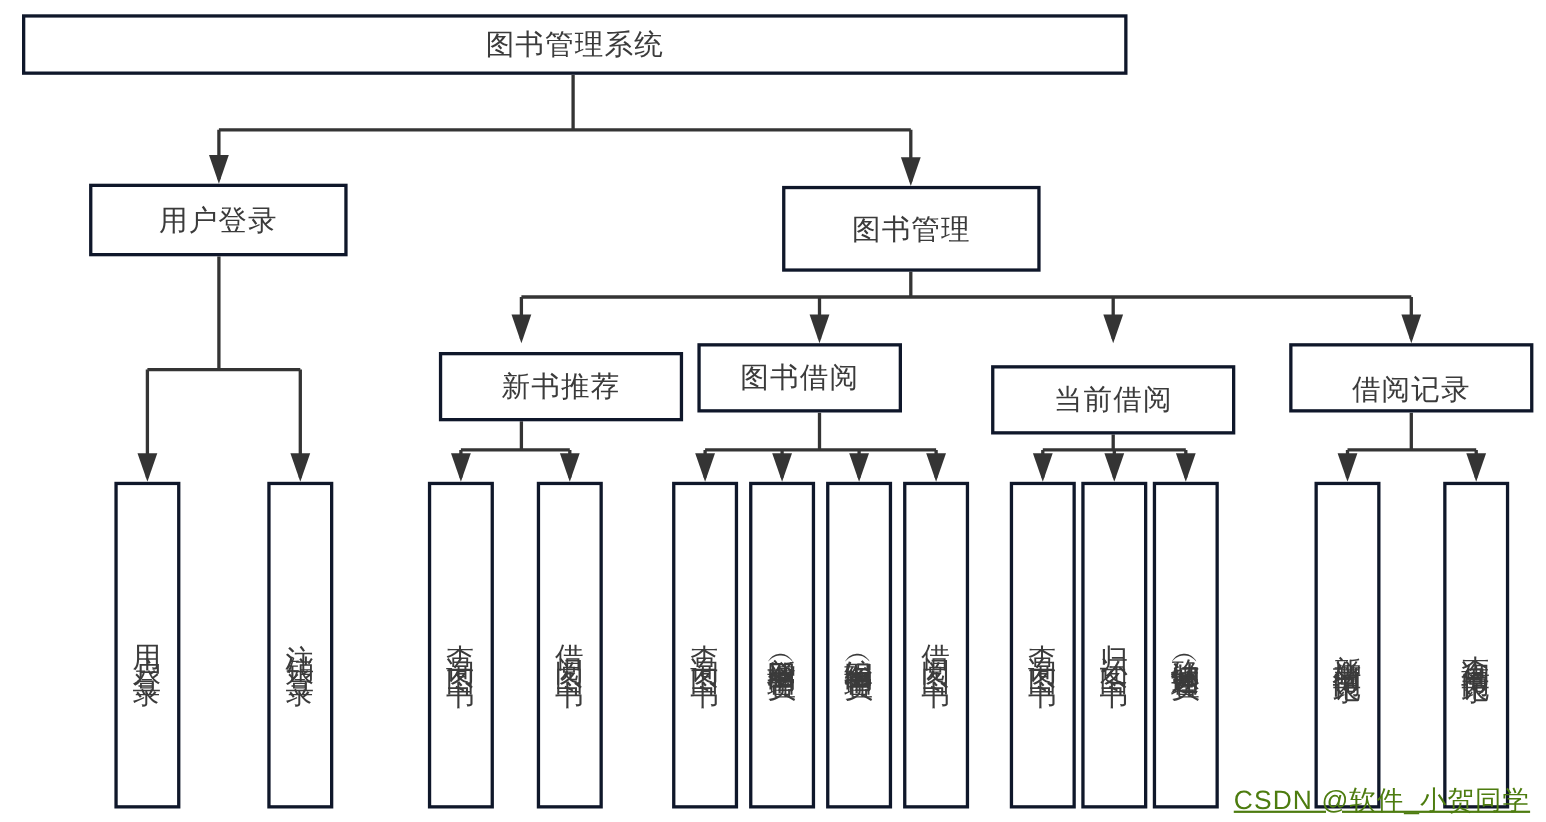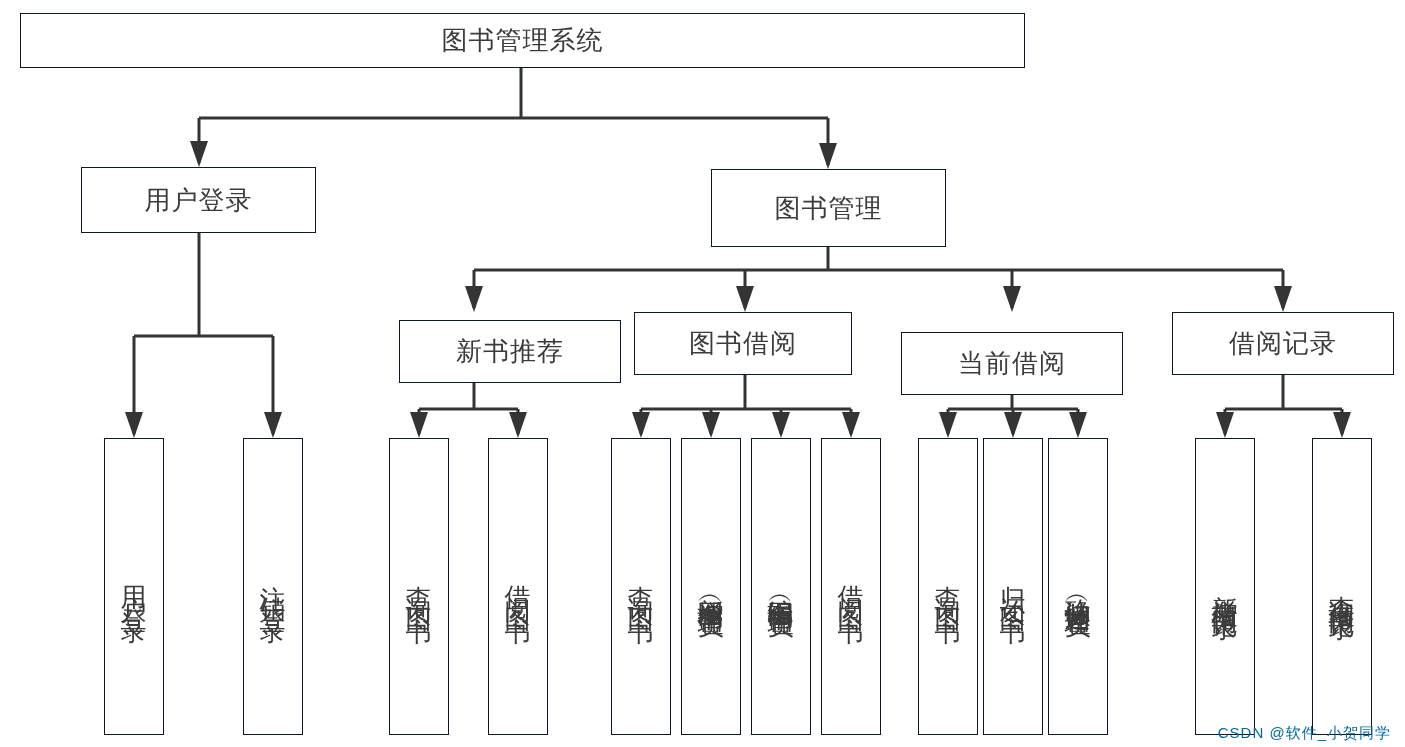--- a/index.html
+++ b/index.html
@@ -2,35 +2,35 @@
 <html><head>
 <meta charset="utf-8">
 <style>
   html, body { margin:0; padding:0; background:#ffffff; }
   .stage {
     position:relative; width:1405px; height:747px; background:#ffffff;
     font-family:"Liberation Sans","DejaVu Sans",sans-serif; overflow:hidden;
   }
   svg.connectors { position:absolute; left:0; top:0; width:1405px; height:747px; }
   .node {
-    position:absolute; background:#ffffff; border:1px solid #0f172a;
+    position:absolute; background:#ffffff; border:3px solid #0f172a;
     box-sizing:border-box; display:flex; align-items:center; justify-content:center;
     color:#3b3b3b;
   }
   .hnode { font-size:26px; letter-spacing:1px; white-space:nowrap; }
   .vnode span {
     writing-mode:vertical-rl; text-orientation:mixed;
     font-size:26px; line-height:1; color:#3b3b3b; white-space:nowrap;
   }
   .vt-4  { letter-spacing:11px; }
   .vt-6  { letter-spacing:4px; }
   .vt-10 { letter-spacing:2px; }
   .watermark {
     position:absolute; right:14px; bottom:4px;
-    font-size:15px; color:#0369a1; letter-spacing:1px; white-space:nowrap;
+    font-size:24px; color:#4d7c0f; letter-spacing:1px; white-space:nowrap;text-decoration:underline;
   }
 </style>
 </head>
 <body>
 
 <div class="stage">
 
   <svg class="connectors" viewBox="0 0 1405 747" xmlns="http://www.w3.org/2000/svg">
     <path fill="none" stroke="#343434" stroke-width="3" d="
       M521 68 L521 118  M199 118 L828 118  M199 118 L199 163  M828 118 L828 165
@@ -71,27 +71,27 @@
   <div class="node hnode" style="left:81px; top:167px; width:235px; height:66px;">
     <span>用户登录</span>
   </div>
   <div class="node hnode" style="left:711px; top:169px; width:235px; height:78px;">
     <span>图书管理</span>
   </div>
 
   <div class="node hnode" style="left:363px; top:320px; width:222px; height:63px;margin-left:36px;">
     <span>新书推荐</span>
   </div>
-  <div class="node hnode" style="left:634px; top:312px; width:218px; height:63px;">
+  <div class="node hnode" style="left:634px; top:312px; width:186px; height:63px;">
     <span>图书借阅</span>
   </div>
   <div class="node hnode" style="left:901px; top:312px; width:222px; height:63px;margin-top:20px;">
     <span>当前借阅</span>
   </div>
-  <div class="node hnode" style="left:1172px; top:312px; width:222px; height:63px;">
+  <div class="node hnode" style="left:1172px; top:312px; width:222px; height:63px;align-items:flex-end;">
     <span>借阅记录</span>
   </div>
 
   <div class="node vnode" style="left:104px; top:438px; width:60px; height:297px;">
     <span class="vt-4">用户登录</span>
   </div>
   <div class="node vnode" style="left:243px; top:438px; width:60px; height:297px;">
     <span class="vt-4">注销登录</span>
   </div>
 

